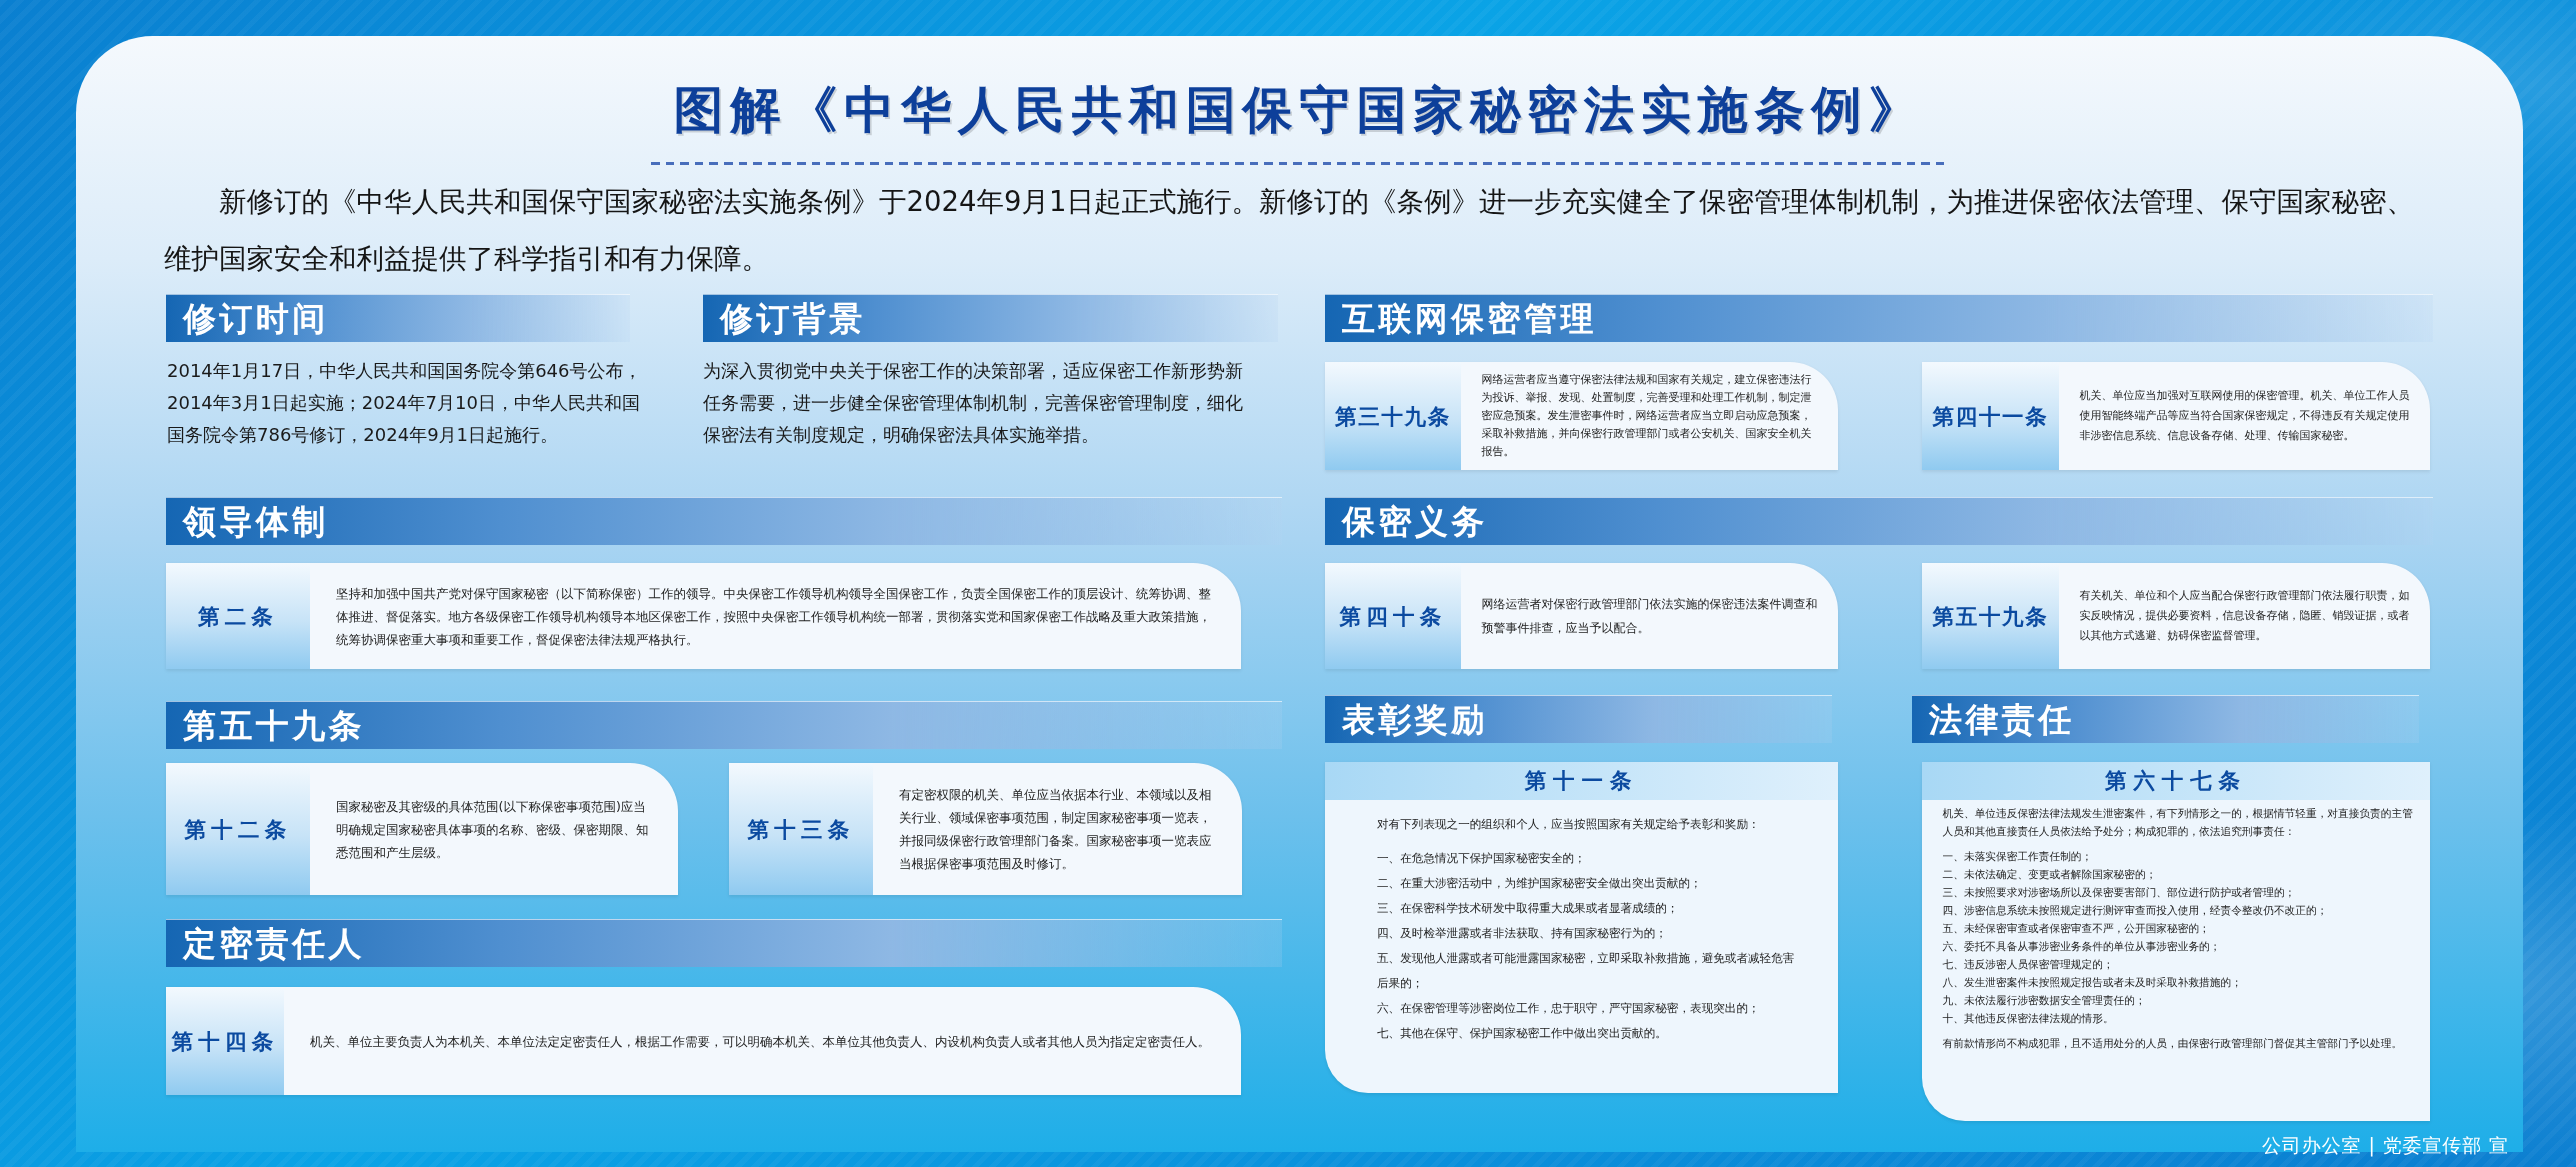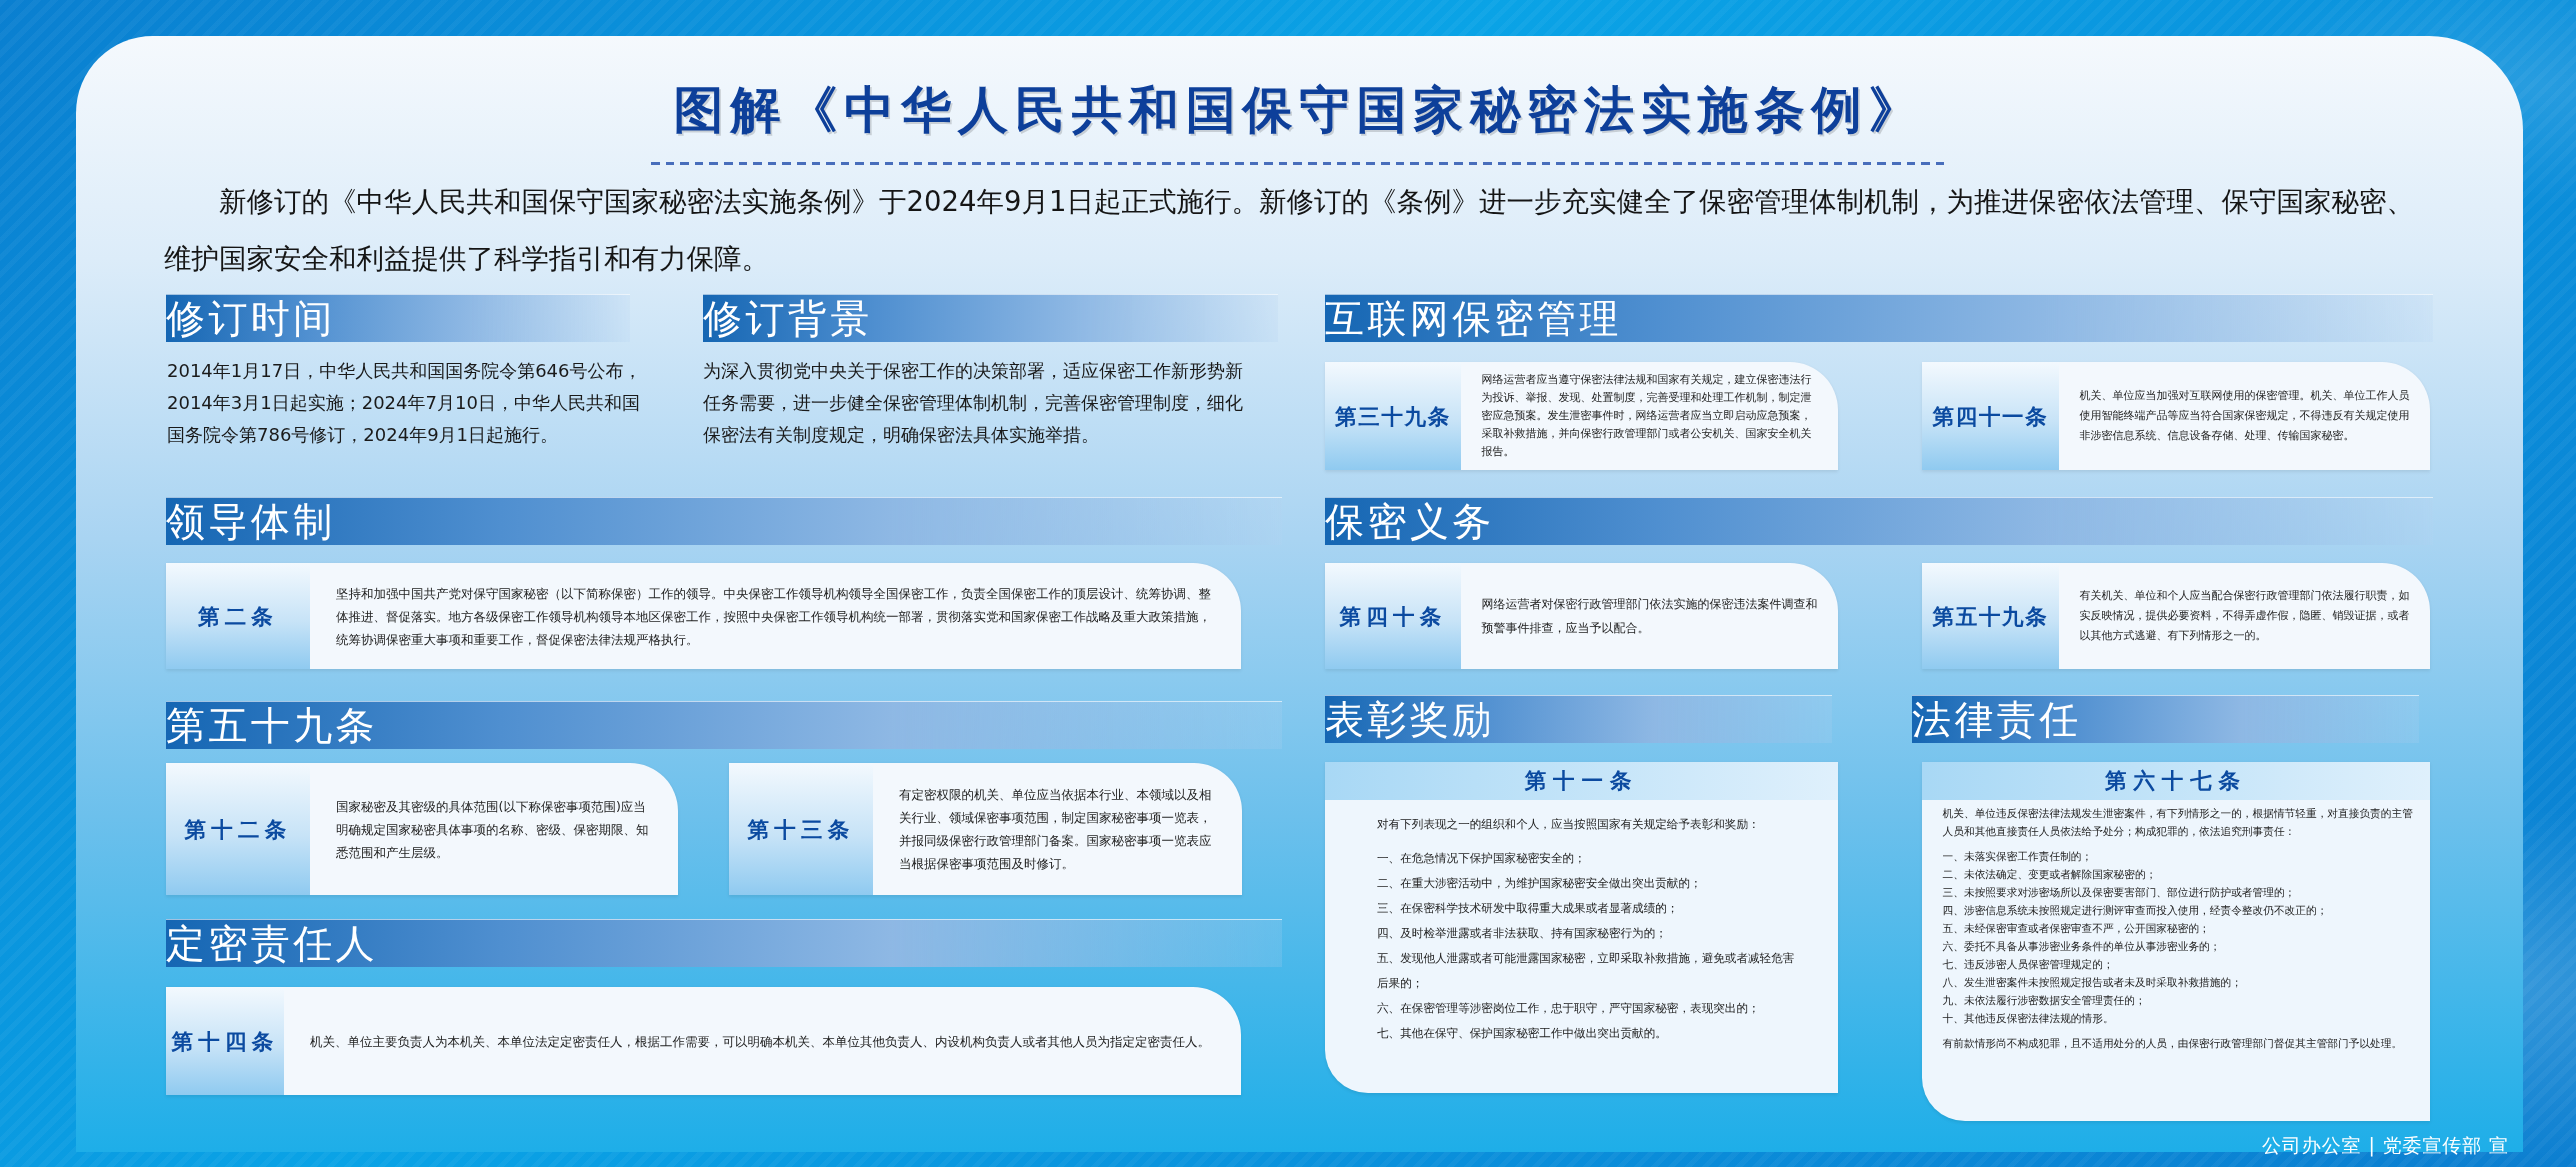--- a/index.html
+++ b/index.html
@@ -31,23 +31,23 @@
   .title-rule {
     position: absolute; left: 575px; width: 1297px; top: 126px; height: 3.4px;
     background: repeating-linear-gradient(90deg, #2c56b0 0 8.6px, transparent 8.6px 14.6px);
     opacity: 0.85;
   }
   .intro {
     position: absolute; left: 88px; right: 88px; top: 137px;
     font-size: 27.5px; line-height: 57px; color: #151515; text-indent: 55px;
   }
   .sec-head {
-    position: absolute; height: 48px; 
+    position: absolute; height: 48px; padding-left: 17px;
     background: linear-gradient(90deg, #1566b3 0%, #4f8fd0 30%, #8eb8e4 65%, rgba(180,210,240,0.2) 100%);
-    color: #fff; font-size: 39px; font-weight: normal; line-height: 48px; letter-spacing: 3.4px;
+    color: #fff; font-size: 33px; font-weight: bold; line-height: 48px; letter-spacing: 3.4px;
     border-top: 1.7px solid rgba(255,255,255,0.6);
   }
   .plain-text {
     position: absolute; font-size: 18px; line-height: 32px; color: #1a1a1a;
   }
   .art {
     position: absolute; display: flex; background: #f3f8fd;
     border-radius: 0 48px 0 0; overflow: hidden;
     box-shadow: 0 1.7px 3.4px rgba(0,0,0,0.08);
   }
@@ -125,21 +125,21 @@
     <div class="art-body" style="font-size:11px; line-height:20px; padding:5.2px 15.5px 5.2px 20.6px;">机关、单位应当加强对互联网使用的保密管理。机关、单位工作人员使用智能终端产品等应当符合国家保密规定，不得违反有关规定使用非涉密信息系统、信息设备存储、处理、传输国家秘密。</div>
   </div>
 
   <div class="sec-head" style="left:1249px; top:461px; width:1108px;">保密义务</div>
   <div class="art" style="left:1249px; top:527px; width:513px; height:106px;">
     <div class="art-label" style="width:136px;">第四十条</div>
     <div class="art-body" style="font-size:12px; line-height:24px; padding:5.2px 15.5px 5.2px 20.6px;">网络运营者对保密行政管理部门依法实施的保密违法案件调查和预警事件排查，应当予以配合。</div>
   </div>
   <div class="art" style="left:1846px; top:527px; width:508px; height:106px;">
     <div class="art-label" style="width:137px; letter-spacing:1.7px;">第五十九条</div>
-    <div class="art-body" style="font-size:11px; line-height:20px; padding:5.2px 15.5px 5.2px 20.6px;">有关机关、单位和个人应当配合保密行政管理部门依法履行职责，如实反映情况，提供必要资料，不得弄虚作假，隐匿、销毁证据，或者以其他方式逃避、有下列情形之一的。</div>
+    <div class="art-body" style="font-size:11px; line-height:20px; padding:5.2px 15.5px 5.2px 20.6px;">有关机关、单位和个人应当配合保密行政管理部门依法履行职责，如实反映情况，提供必要资料，信息设备存储，隐匿、销毁证据，或者以其他方式逃避、妨碍保密监督管理。</div>
   </div>
 
   <div class="sec-head" style="left:1249px; top:659px; width:507px;">表彰奖励</div>
   <div class="list-card" style="left:1249px; top:726px; width:513px; height:331px;">
     <div class="list-card-head">第十一条</div>
     <div class="list-card-body">
       <div class="lead">对有下列表现之一的组织和个人，应当按照国家有关规定给予表彰和奖励：</div>
       <div>一、在危急情况下保护国家秘密安全的；</div>
       <div>二、在重大涉密活动中，为维护国家秘密安全做出突出贡献的；</div>
       <div>三、在保密科学技术研发中取得重大成果或者显著成绩的；</div>

